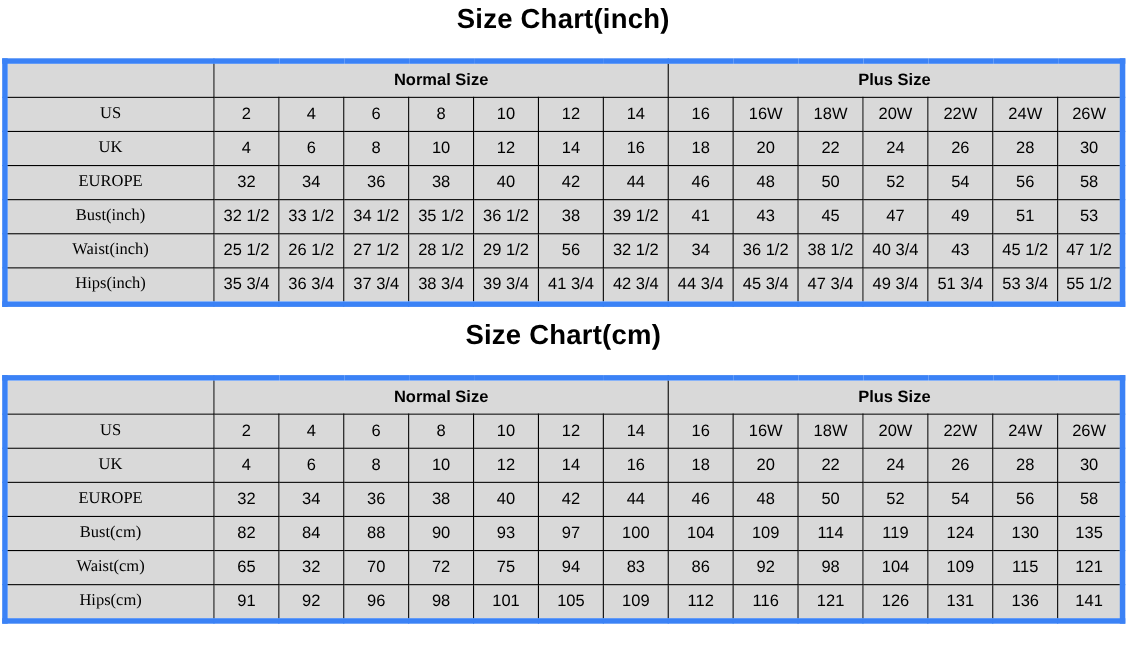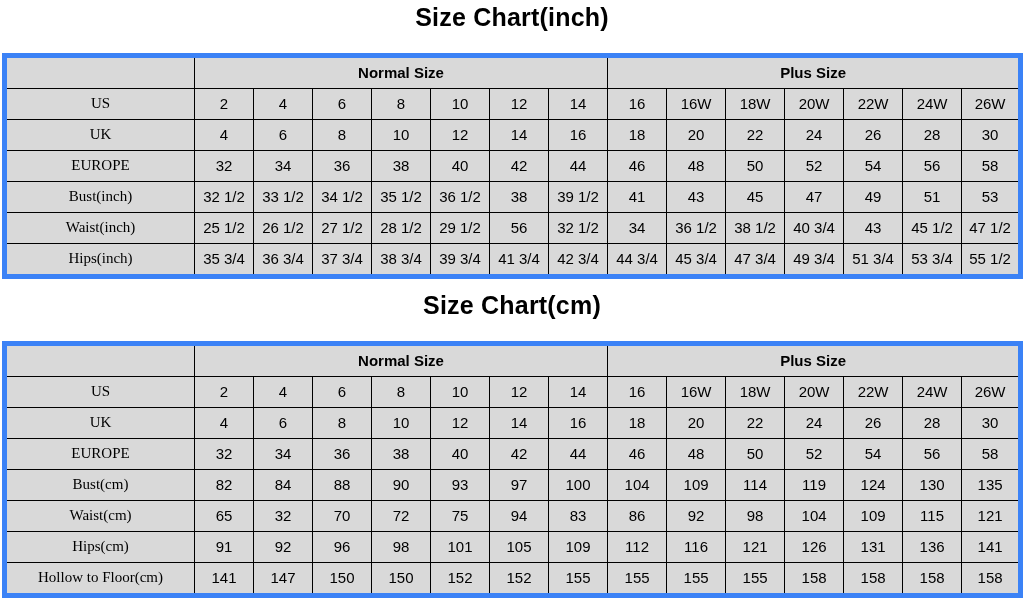--- a/index.html
+++ b/index.html
@@ -328,34 +328,17 @@
             <td>105</td>
             <td>109</td>
             <td>112</td>
             <td>116</td>
             <td>121</td>
             <td>126</td>
             <td>131</td>
             <td>136</td>
             <td>141</td>
           </tr>
-          <tr>
-            <td class="row-label">Hollow to Floor(cm)</td>
-            <td>141</td>
-            <td>147</td>
-            <td>150</td>
-            <td>150</td>
-            <td>152</td>
-            <td>152</td>
-            <td>155</td>
-            <td>155</td>
-            <td>155</td>
-            <td>155</td>
-            <td>158</td>
-            <td>158</td>
-            <td>158</td>
-            <td>158</td>
-          </tr>
         </tbody>
     </table>
   </div>
 
 </div>
 
 </body></html>

